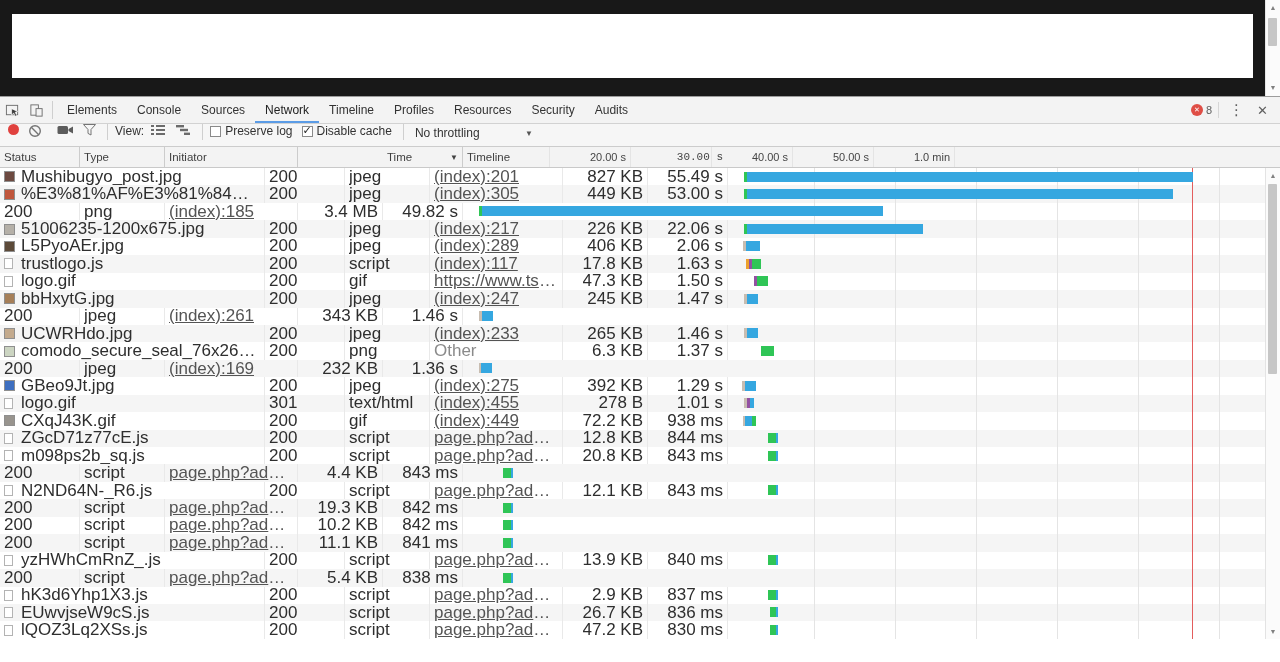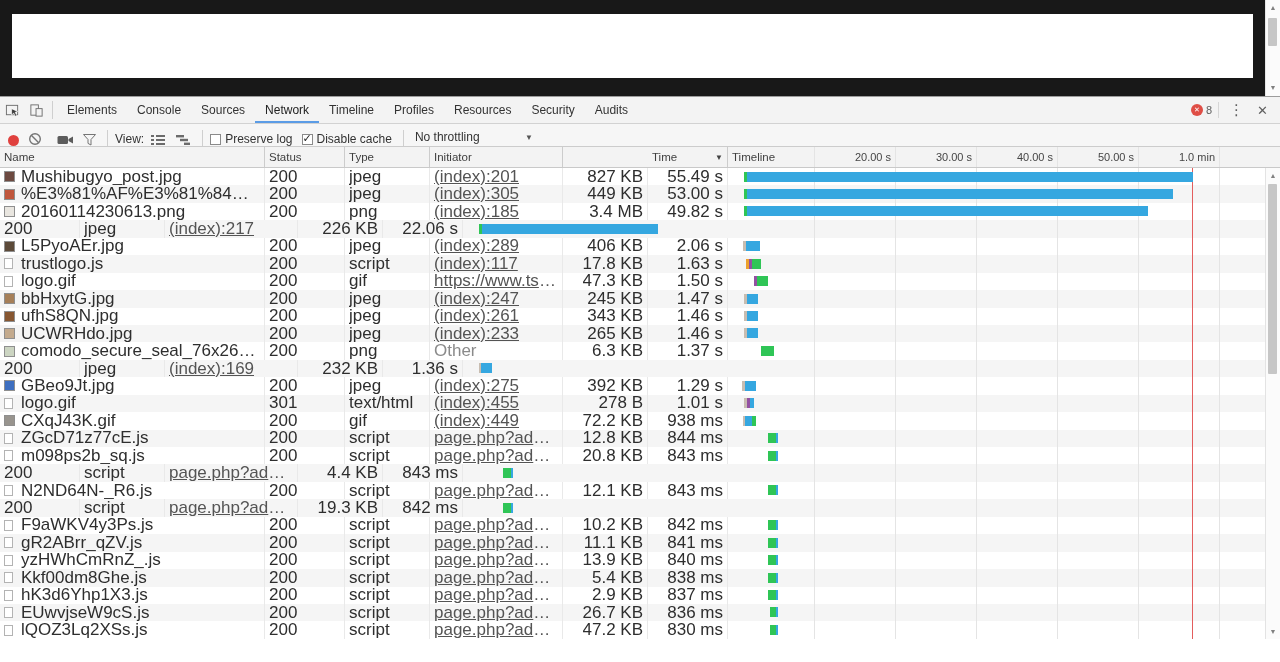--- a/index.html
+++ b/index.html
@@ -27,21 +27,21 @@
   .tab.active{box-shadow:inset 0 -2px 0 0 var(--accent);color:#222;}
   #tabbar-right{margin-left:auto;display:flex;align-items:center;gap:6px;padding-right:8px;}
   .err-badge{display:flex;align-items:center;gap:3px;cursor:pointer;}
   .err-circle{width:12px;height:12px;border-radius:50%;background:#df4e46;color:#fff;font-size:7px;line-height:12px;text-align:center;font-weight:bold;}
   .err-count{font-size:11px;color:#5f5f5f;}
   .tbr-sep{width:1px;height:16px;background:#d6d6d6;}
   .kebab{font-size:15px;color:#5f5f5f;padding:0 4px;cursor:pointer;letter-spacing:-1px;}
   .close-x{font-size:13px;color:#5f5f5f;padding:0 4px;cursor:pointer;}
 
   
-  #net-toolbar{height:23px;background:#f6f6f6;border-bottom:1px solid #ccc;display:flex;align-items:flex-end;box-sizing:border-box;padding-left:8px;font-size:12px;color:#333;}
+  #net-toolbar{height:23px;background:#f6f6f6;border-bottom:1px solid #ccc;display:flex;align-items:flex-start;box-sizing:border-box;padding-left:8px;font-size:12px;color:#333;}
   .nt-item{display:flex;align-items:center;margin-right:9px;cursor:pointer;}
   .record-dot{width:11px;height:11px;border-radius:50%;background:var(--record);}
   .nt-sep{width:1px;height:16px;background:#cfcfcf;margin:0 7px 0 2px;}
   .nt-label{color:#333;margin-right:6px;cursor:default;}
   .cb{width:11px;height:11px;border:1px solid #8a8a8a;background:#fff;box-sizing:border-box;margin-right:4px;position:relative;flex:none;}
   .cb.checked::after{content:"✓";position:absolute;left:0px;top:-3px;font-size:11px;color:#1d1d1d;font-weight:bold;}
   .throttle{display:flex;align-items:center;justify-content:space-between;width:118px;padding:2px 4px;cursor:pointer;}
   .dd-arrow{font-size:8px;color:#555;}
 
   
@@ -184,23 +184,20 @@
         <span>Disable cache</span>
       </span>
       <span class="nt-sep"></span>
       <span class="throttle">
         <span>No throttling</span>
         <span class="dd-arrow">▼</span>
       </span>
     </div>
 
     <div id="grid-header">
-      <div class="hcell c-name">
-          <span>Name</span>
-        </div>
       <div class="hcell c-status">
           <span>Status</span>
         </div>
       <div class="hcell c-type">
           <span>Type</span>
         </div>
       <div class="hcell c-init">
           <span>Initiator</span>
         </div>
       <div class="hcell c-size">
@@ -209,21 +206,21 @@
       <div class="hcell c-time" id="h-time">
         <span>Time</span>
         <span class="sort-arrow">▼</span>
       </div>
       <div class="hcell" id="h-timeline">
         <span class="tl-title">Timeline</span>
       <div class="grid-vline" style="left: 86px;"></div>
           <div class="grid-vline" style="left: 167px;"></div>
           <span class="tick-label" style="left: 163px;">20.00 s</span>
           <div class="grid-vline" style="left: 248px;"></div>
-          <span class="tick-label" style="left: 244px;">30.00 s</span>
+          <span class="tick-label" style="left: 260px; font-family: Liberation Mono, monospace;">30.00 s</span>
           <div class="grid-vline" style="left: 329px;"></div>
           <span class="tick-label" style="left: 325px;">40.00 s</span>
           <div class="grid-vline" style="left: 410px;"></div>
           <span class="tick-label" style="left: 406px;">50.00 s</span>
           <div class="grid-vline" style="left: 491px;"></div>
           <span class="tick-label" style="left: 487px;">1.0 min</span>
         </div>
     </div>
 
     <div id="rows-viewport">
@@ -276,24 +273,20 @@
               <span class="txt">53.00 s</span>
             </div>
             <div class="cell c-tl">
               <div class="tl-bar" style="left: 16px;">
                 <span class="tl-seg" style="width: 3px; background: rgb(47, 197, 86);"></span>
                 <span class="tl-seg" style="width: 426px; background: rgb(53, 167, 224);"></span>
               </div>
             </div>
           </div>
           <div class="row">
-            <div class="cell c-name">
-              <span class="ic-img" style="background: rgb(233, 230, 224);"></span>
-              <span class="txt">20160114230613.png</span>
-            </div>
             <div class="cell c-status">
               <span class="txt">200</span>
             </div>
             <div class="cell c-type">
               <span class="txt">png</span>
             </div>
             <div class="cell c-init">
               <span class="init-link">(index):185</span>
             </div>
             <div class="cell c-size">
@@ -303,20 +296,24 @@
               <span class="txt">49.82 s</span>
             </div>
             <div class="cell c-tl">
               <div class="tl-bar" style="left: 16px;">
                 <span class="tl-seg" style="width: 3px; background: rgb(47, 197, 86);"></span>
                 <span class="tl-seg" style="width: 401px; background: rgb(53, 167, 224);"></span>
               </div>
             </div>
           </div>
           <div class="row">
+            <div class="cell c-name">
+              <span class="ic-img" style="background: rgb(181, 176, 168);"></span>
+              <span class="txt">51006235-1200x675.jpg</span>
+            </div>
             <div class="cell c-status">
               <span class="txt">200</span>
             </div>
             <div class="cell c-type">
               <span class="txt">jpeg</span>
             </div>
             <div class="cell c-init">
               <span class="init-link">(index):217</span>
             </div>
             <div class="cell c-size">
@@ -435,24 +432,20 @@
               <span class="txt">1.47 s</span>
             </div>
             <div class="cell c-tl">
               <div class="tl-bar" style="left: 16px;">
                 <span class="tl-seg" style="width: 3px; background: rgb(200, 189, 177);"></span>
                 <span class="tl-seg" style="width: 11px; background: rgb(53, 167, 224);"></span>
               </div>
             </div>
           </div>
           <div class="row">
-            <div class="cell c-name">
-              <span class="ic-img" style="background: rgb(135, 87, 49);"></span>
-              <span class="txt">ufhS8QN.jpg</span>
-            </div>
             <div class="cell c-status">
               <span class="txt">200</span>
             </div>
             <div class="cell c-type">
               <span class="txt">jpeg</span>
             </div>
             <div class="cell c-init">
               <span class="init-link">(index):261</span>
             </div>
             <div class="cell c-size">
@@ -748,24 +741,20 @@
               <span class="txt">842 ms</span>
             </div>
             <div class="cell c-tl">
               <div class="tl-bar" style="left: 40px;">
                 <span class="tl-seg" style="width: 8px; background: rgb(47, 197, 86);"></span>
                 <span class="tl-seg" style="width: 2px; background: rgb(53, 167, 224);"></span>
               </div>
             </div>
           </div>
           <div class="row">
-            <div class="cell c-name">
-              <span class="ic-doc"></span>
-              <span class="txt">F9aWKV4y3Ps.js</span>
-            </div>
             <div class="cell c-status">
               <span class="txt">200</span>
             </div>
             <div class="cell c-type">
               <span class="txt">script</span>
             </div>
             <div class="cell c-init">
               <span class="init-link">page.php?adapt_container_wi...</span>
             </div>
             <div class="cell c-size">
@@ -775,24 +764,20 @@
               <span class="txt">842 ms</span>
             </div>
             <div class="cell c-tl">
               <div class="tl-bar" style="left: 40px;">
                 <span class="tl-seg" style="width: 8px; background: rgb(47, 197, 86);"></span>
                 <span class="tl-seg" style="width: 2px; background: rgb(53, 167, 224);"></span>
               </div>
             </div>
           </div>
           <div class="row">
-            <div class="cell c-name">
-              <span class="ic-doc"></span>
-              <span class="txt">gR2ABrr_qZV.js</span>
-            </div>
             <div class="cell c-status">
               <span class="txt">200</span>
             </div>
             <div class="cell c-type">
               <span class="txt">script</span>
             </div>
             <div class="cell c-init">
               <span class="init-link">page.php?adapt_container_wi...</span>
             </div>
             <div class="cell c-size">
@@ -829,24 +814,20 @@
               <span class="txt">840 ms</span>
             </div>
             <div class="cell c-tl">
               <div class="tl-bar" style="left: 40px;">
                 <span class="tl-seg" style="width: 8px; background: rgb(47, 197, 86);"></span>
                 <span class="tl-seg" style="width: 2px; background: rgb(53, 167, 224);"></span>
               </div>
             </div>
           </div>
           <div class="row">
-            <div class="cell c-name">
-              <span class="ic-doc"></span>
-              <span class="txt">Kkf00dm8Ghe.js</span>
-            </div>
             <div class="cell c-status">
               <span class="txt">200</span>
             </div>
             <div class="cell c-type">
               <span class="txt">script</span>
             </div>
             <div class="cell c-init">
               <span class="init-link">page.php?adapt_container_wi...</span>
             </div>
             <div class="cell c-size">

